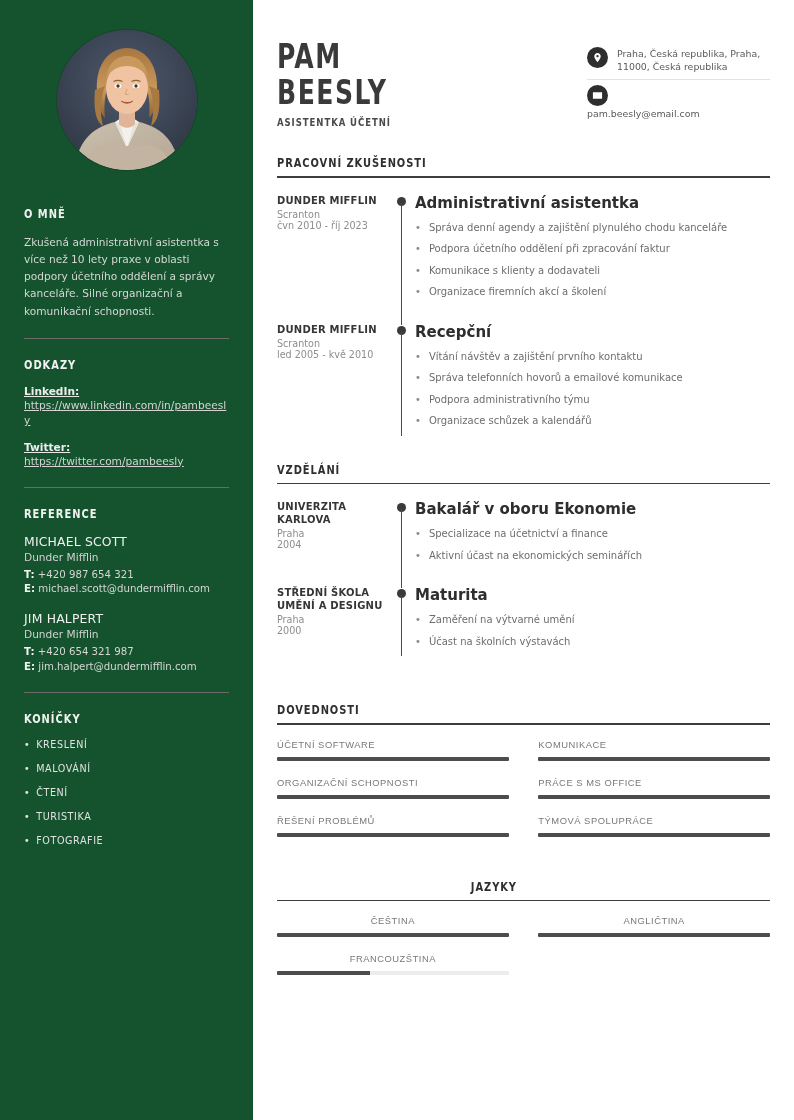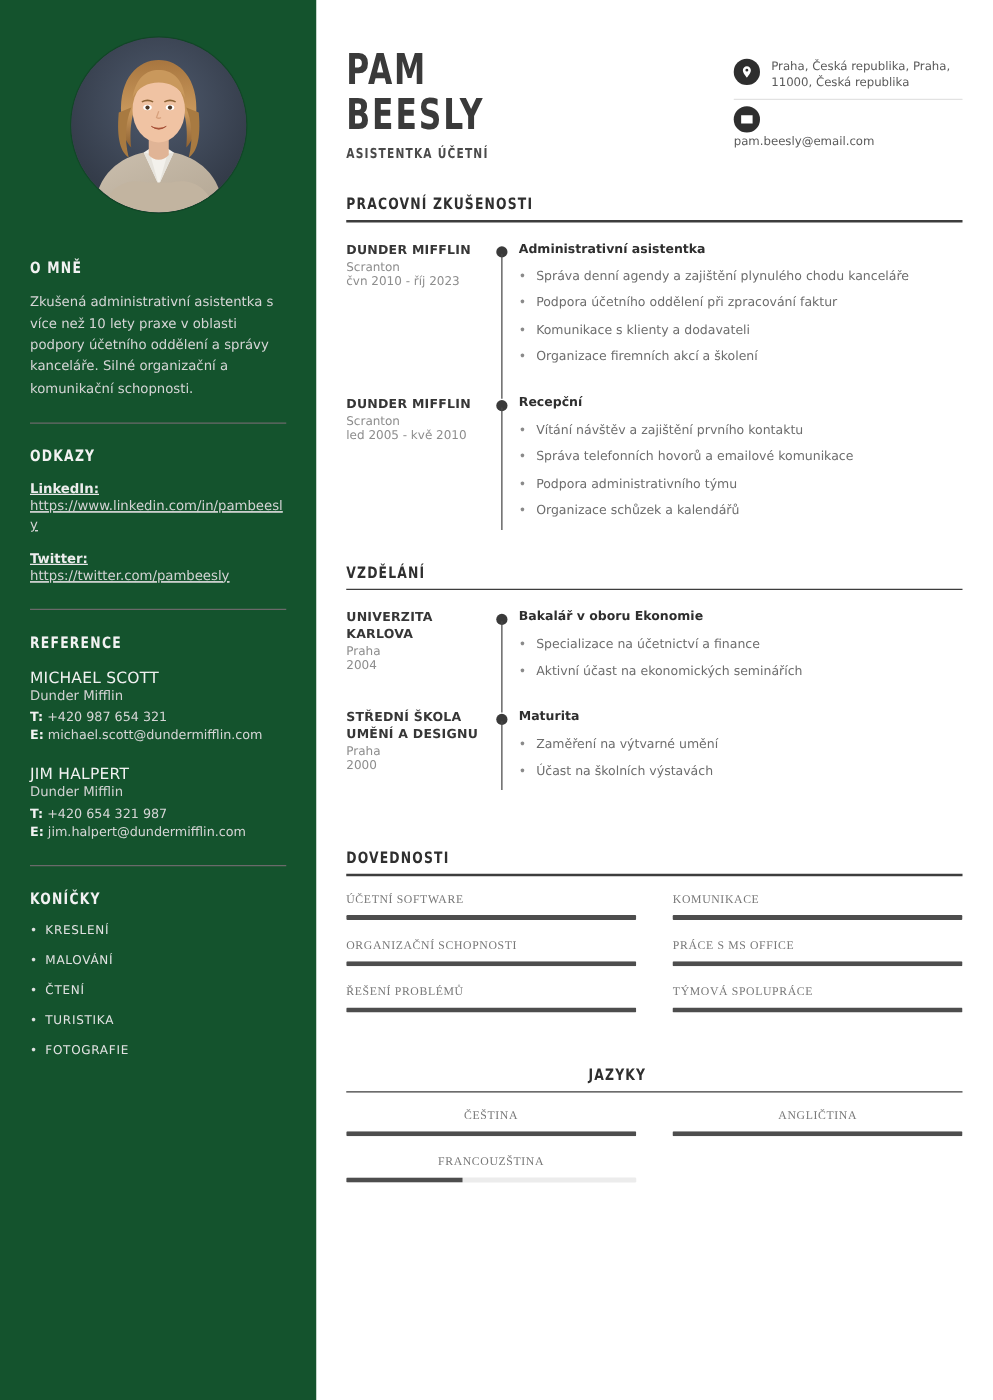--- a/index.html
+++ b/index.html
@@ -116,28 +116,28 @@
   .e-org { font-size: 10px; font-weight: 700; color: #363636; letter-spacing: .02em; line-height: 1.3; text-transform: uppercase; }
   .e-city { font-size: 9.6px; color: #8d8d8d; margin-top: 2px; }
   .e-date { font-size: 9.6px; color: #8d8d8d; }
 
   .entry-time { width: 22px; min-width: 22px; position: relative; }
   .tl-dot { width: 9px; height: 9px; border-radius: 50%; background: #3a3a3a; position: absolute; left: 4px; top: 3px; }
   .tl-line { position: absolute; left: 8px; top: 9px; bottom: -18px; width: 1.3px; background: #4a4a4a; }
   .entry.last .tl-line { bottom: 0; }
 
   .entry-right { flex: 1; font-family:"DejaVu Sans", sans-serif; }
-  .e-title { font-size: 10px; font-weight: 700; color: #2e2e2e; margin-bottom: 9px; line-height:1.2; }
+  .e-title { font-size: 15px; font-weight: 700; color: #2e2e2e; margin-bottom: 9px; line-height:1.2; }
   .e-bullet { font-size: 10px; color: #6d6d6d; line-height: 1.35; margin-bottom: 8px; display: flex; }
   .e-bullet .bdot { margin-right: 8px; color:#8a8a8a; }
 
   
   .grid2 { display: flex; flex-wrap: wrap; justify-content: space-between; margin-top: 14px; }
   .skill { width: 47%; margin-bottom: 16px; }
-  .skill-name { font-size: 9.4px; color: #787878; letter-spacing: .055em; margin-bottom: 7px; font-family:Liberation Serif, serif; }
+  .skill-name { font-size: 9.4px; color: #787878; letter-spacing: .055em; margin-bottom: 7px; font-family:Liberation Sans, sans-serif; }
   .bar { height: 4px; background: #ececec; border-radius: 1px; position: relative; overflow: hidden; }
   .bar-fill { height: 100%; background: #4d4d4d; }
 
   .sec-skills { margin-top: 46px; }
   .sec-langs { margin-top: 26px; text-align: center; }
 </style>
 </head>
 <body>
 
 <div class="page">

